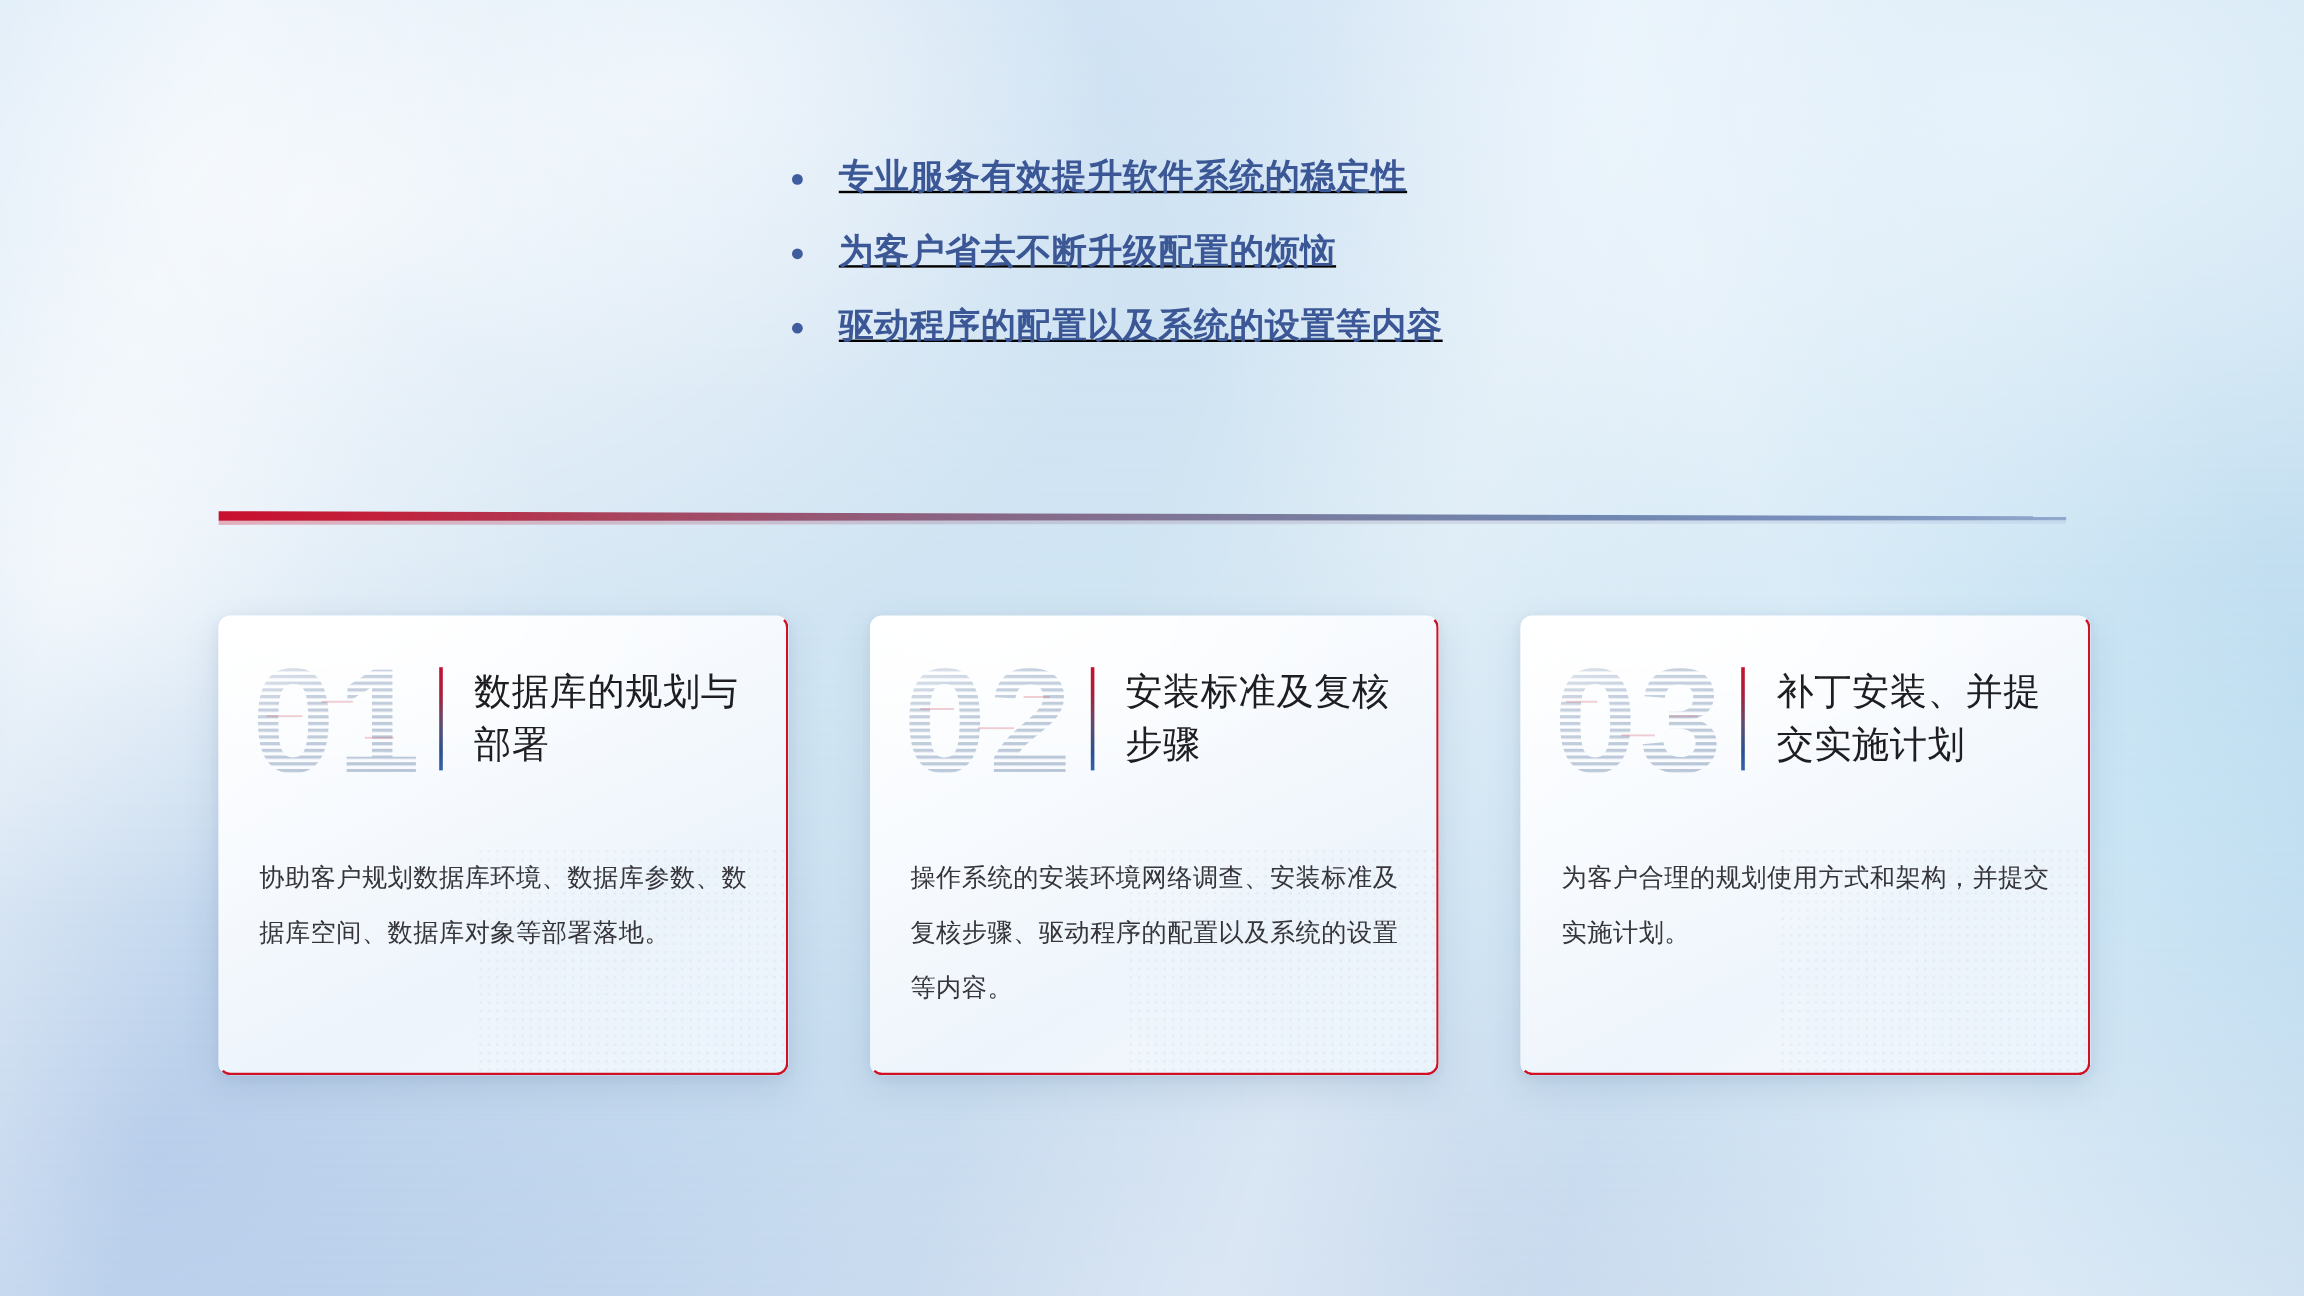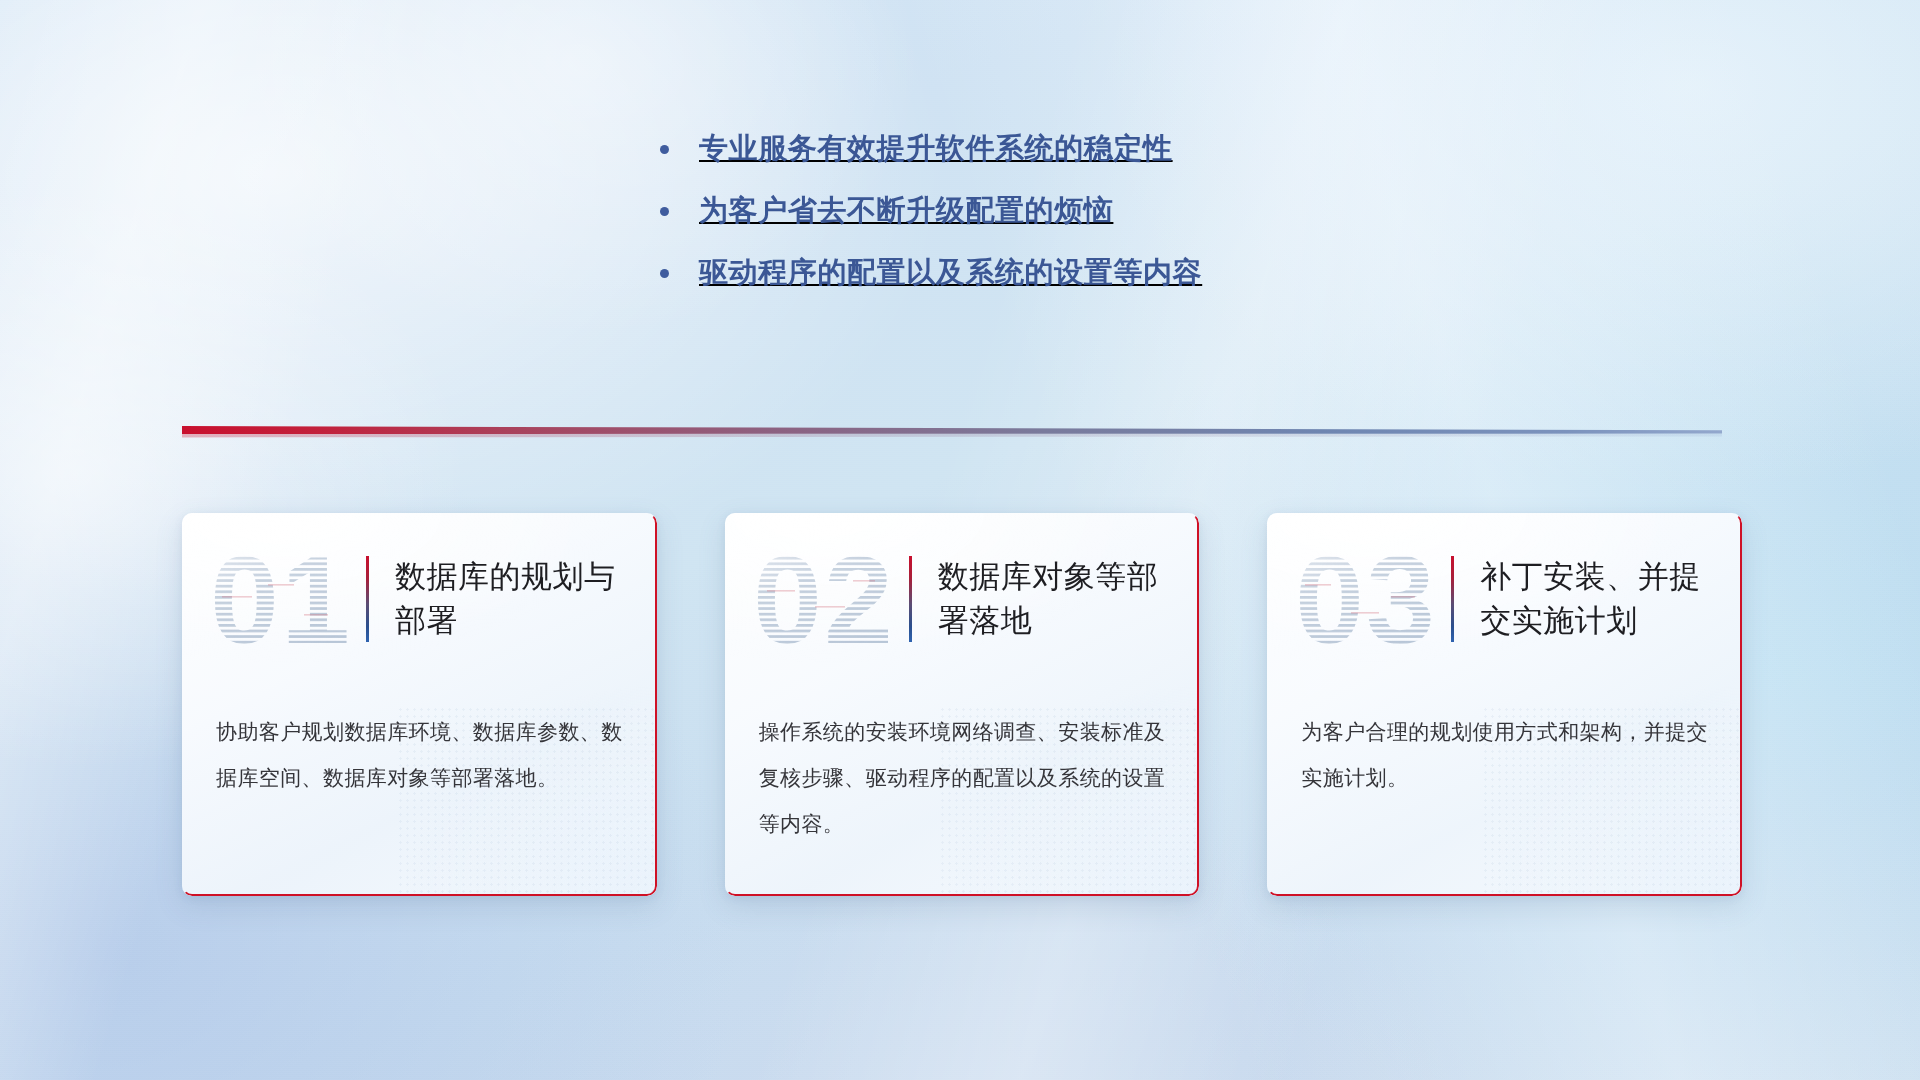--- a/index.html
+++ b/index.html
@@ -328,21 +328,21 @@
               <text x="2" y="103" font-family="'Liberation Sans','DejaVu Sans',sans-serif" font-size="124" font-weight="700" letter-spacing="2" fill="url(#stripes2)">02</text>
             </g>
             <g opacity="0.30">
               <rect x="16" y="50" width="28" height="1.6" fill="#d06070"></rect>
               <rect x="64" y="66" width="30" height="1.6" fill="#d06070"></rect>
               <rect x="102" y="40" width="22" height="1.6" fill="#d06070"></rect>
             </g>
           </svg>
         </div>
         <div class="card-divider-bar"></div>
-        <div class="card-title">数据库对象等部署落地</div>
+        <div class="card-title">安装标准及复核步骤</div>
       </div>
 
       <div class="card-body">操作系统的安装环境网络调查、安装标准及复核步骤、驱动程序的配置以及系统的设置等内容。</div>
       <div class="card-accent-border"></div>
     </div>
 
     <div class="card">
       <div class="card-top-sheen"></div>
       <div class="card-dots"></div>
 

